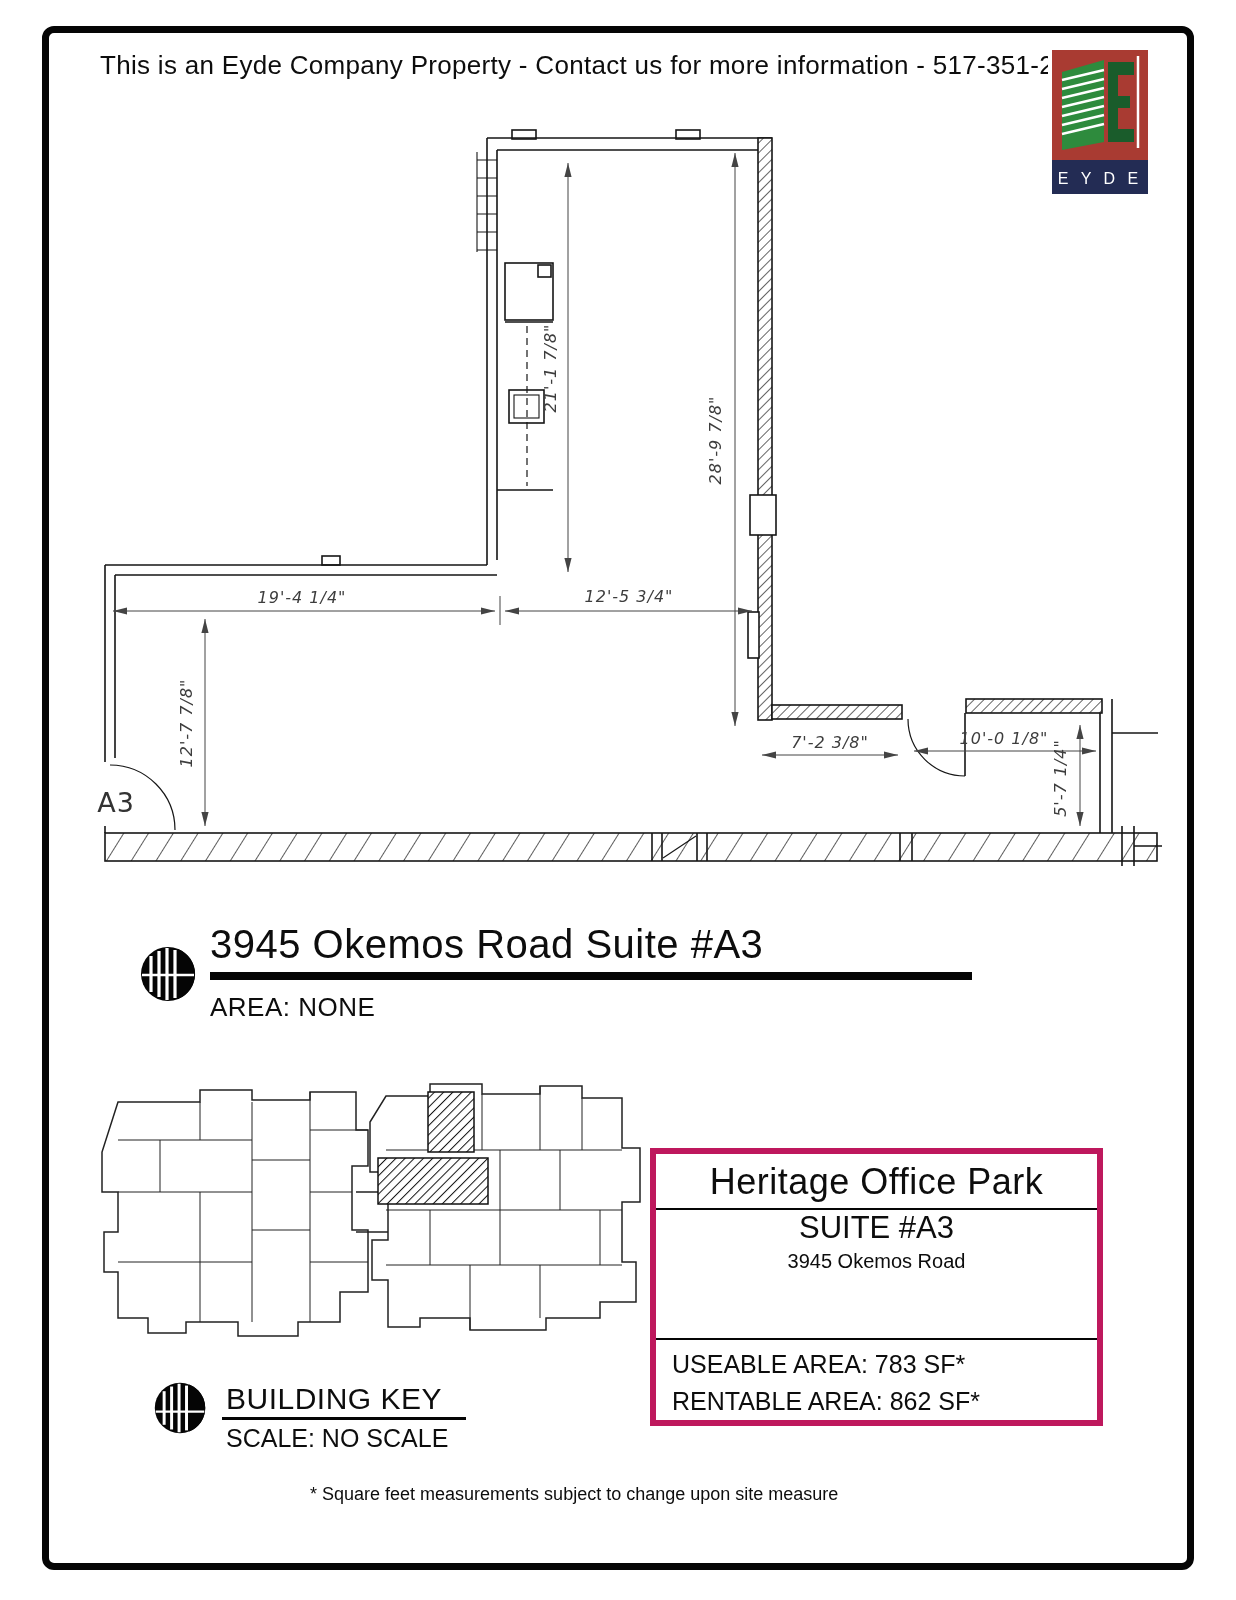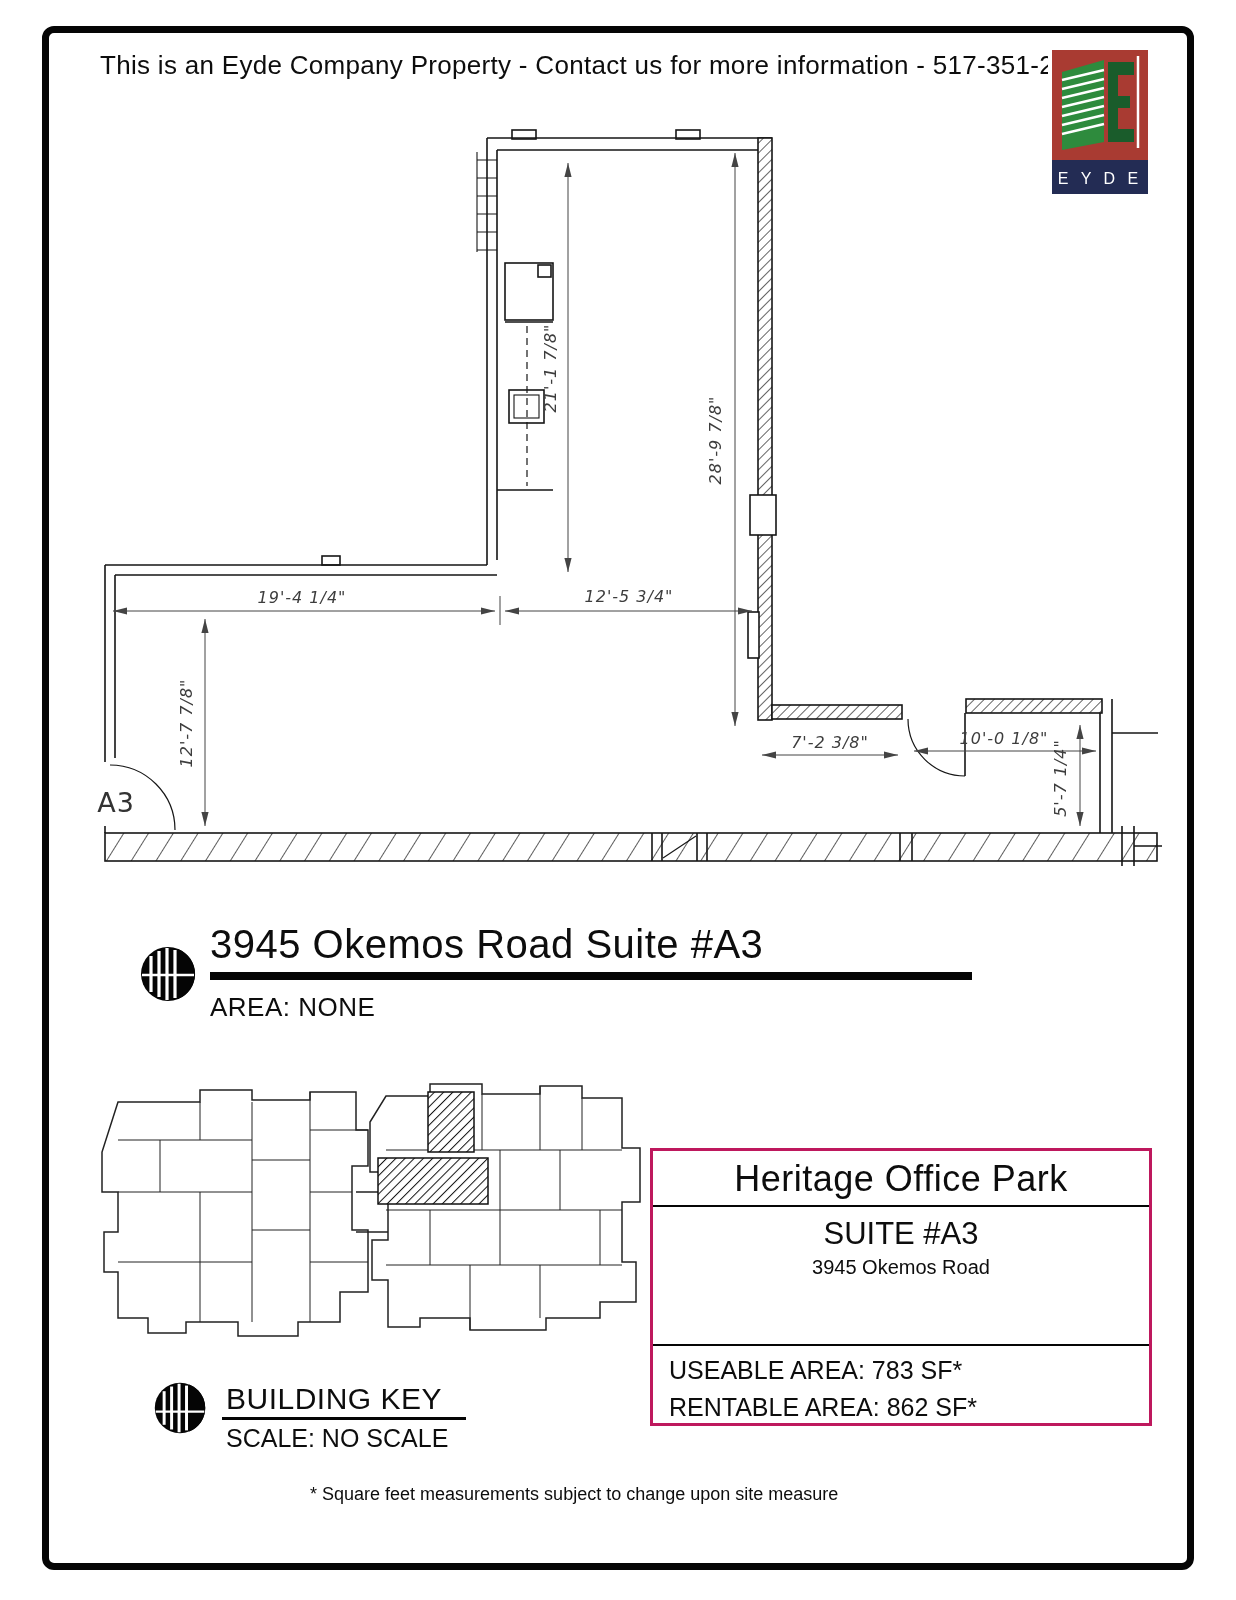--- a/index.html
+++ b/index.html
@@ -10,24 +10,24 @@
   }
   .abs{position:absolute;}
   .frame{left:42px;top:26px;width:1152px;height:1544px;border:7px solid #050505;border-radius:12px;}
   .layer{left:0;top:0;width:1236px;height:1600px;pointer-events:none;}
   .header-notice{left:100px;top:50px;width:960px;font-size:26px;letter-spacing:.3px;white-space:nowrap;}
   .logo-box{left:1048px;top:46px;width:104px;height:152px;}
   .title-icon{left:138px;top:944px;width:60px;height:60px;}
   .plan-title{left:210px;top:922px;font-size:40px;letter-spacing:.5px;white-space:nowrap;}
   .title-bar{left:210px;top:972px;width:762px;height:8px;background:#050505;}
   .plan-scale{left:210px;top:992px;font-size:26px;letter-spacing:.5px;}
-  .info-box{left:650px;top:1148px;width:502px;height:278px;border:3px solid #be185d;background:#fff;}
+  .info-box{left:650px;top:1148px;width:453px;height:278px;border:6px solid #be185d;background:#fff;}
   .info-title{height:56px;line-height:56px;text-align:center;font-size:36px;border-bottom:2px solid #050505;letter-spacing:.5px;}
   .info-mid{height:130px;border-bottom:2px solid #050505;text-align:center;}
-  .suite-number{font-size:31px;margin-top:9px;}
+  .suite-number{font-size:31px;}
   .addr{font-size:20px;margin-top:4px;}
   .info-areas{padding:6px 24px 0 16px;font-size:25px;line-height:37px;}
   .bk-icon{left:152px;top:1380px;width:56px;height:56px;}
   .bk-title{left:226px;top:1382px;font-size:30px;letter-spacing:.5px;}
   .bk-underline{left:222px;top:1417px;width:244px;height:3px;background:#050505;}
   .bk-scale{left:226px;top:1424px;font-size:25px;}
   .footer{left:310px;top:1484px;width:830px;text-align:left;font-size:18px;}
 </style>
 </head>
 <body>

